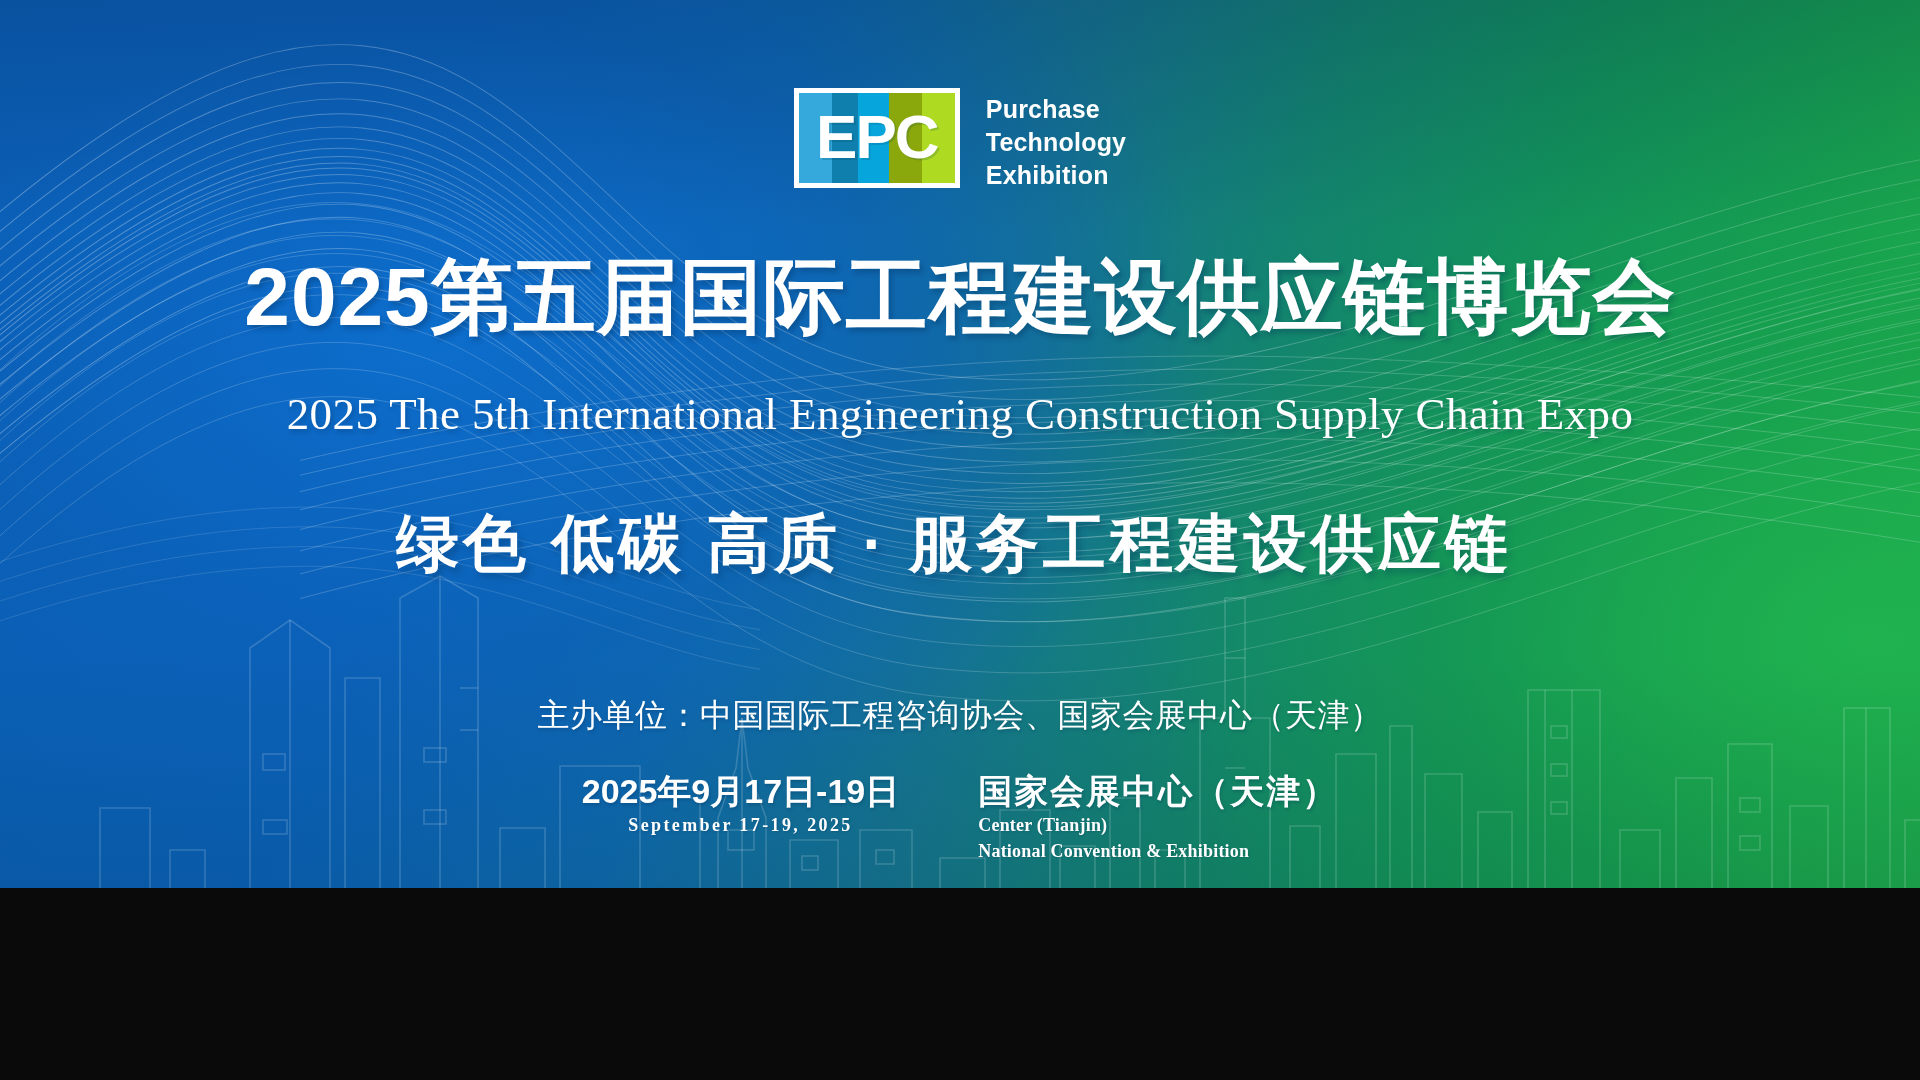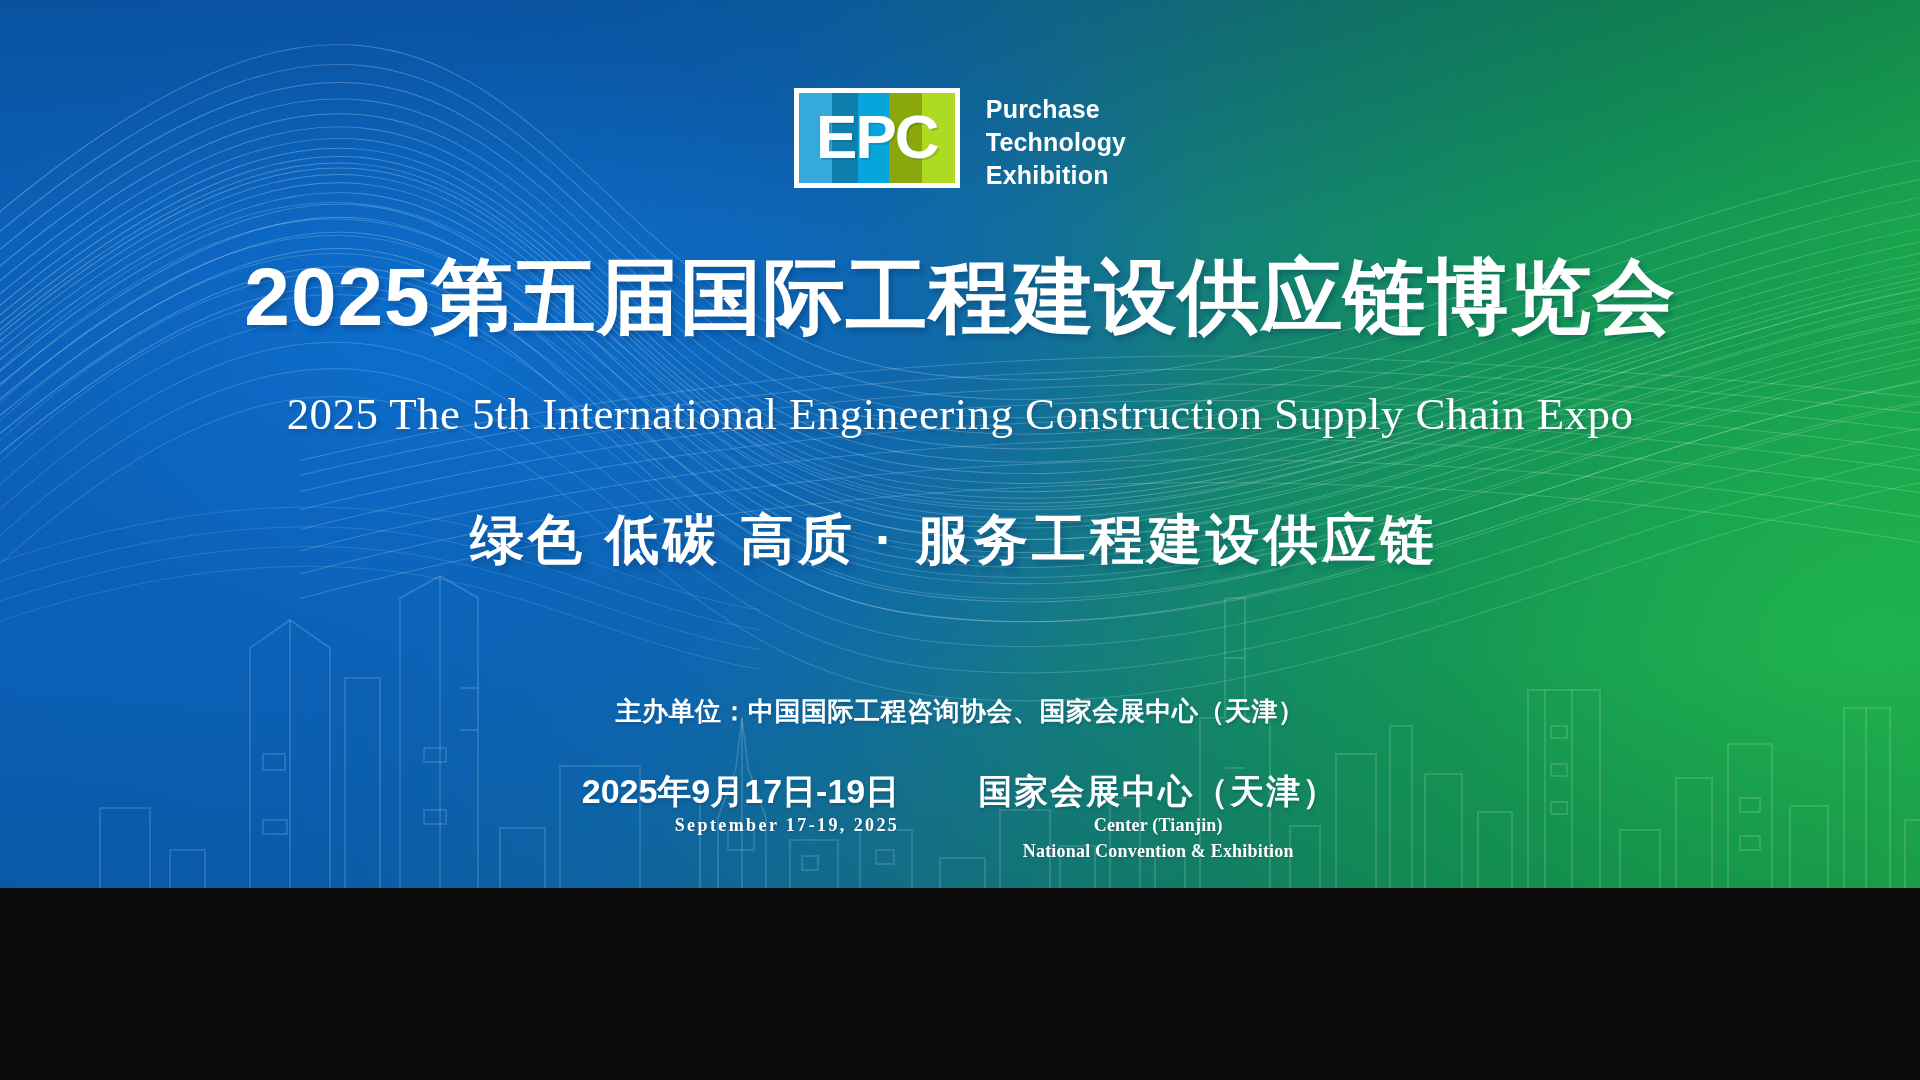--- a/index.html
+++ b/index.html
@@ -169,38 +169,38 @@
     text-shadow: 2px 3px 4px rgba(0,40,80,0.25);
     margin-top: 36px;
   }
   
   .slogan {
     position: absolute;
     left: 0; right: 12px;
     top: 512px;
     text-align: center;
     color: #ffffff;
-    font-size: 54px;
+    font-size: 63px;
     font-weight: 700;
     letter-spacing: 4px;
     line-height: 1;
     white-space: nowrap;
     font-family: "Liberation Sans", "DejaVu Sans", sans-serif;
     text-shadow: 4px 5px 6px rgba(0,45,85,0.30);
   }
 
   
   .organizer {
     position: absolute;
     left: 0; right: 0;
     top: 694px;
     text-align: center;
     color: #ffffff;
-    font-size: 26px;
-    font-weight: 700;
+    font-size: 32px;
+    font-weight: 400;
     letter-spacing: 0.5px;
     white-space: nowrap;
     text-shadow: 1px 2px 3px rgba(0,40,80,0.25);
   }
 
   
   .info-row {
     position: absolute;
     left: 0; right: 0;
     top: 772px;
@@ -223,22 +223,22 @@
     font-family: "Liberation Serif", "DejaVu Serif", serif;
     font-size: 18px;
     font-weight: 700;
     line-height: 1.24;
     letter-spacing: 2.4px;
     padding-top: 4px;
     white-space: nowrap;
     text-shadow: 1px 1px 2px rgba(0,40,80,0.22);
   }
   .info-en.venue-en { letter-spacing: 0.2px; }
-  .info-col.date { text-align: right; }
-  .info-col.venue-col { text-align: center; margin-left: 31px; }
+  .info-col.date { text-align: center; }
+  .info-col.venue-col { text-align: left; margin-left: 31px; }
 </style>
 </head>
 <body>
 
 <div id="banner">
 
   <div class="bg-base"></div>
   <div class="bg-radial-blue"></div>
   <div class="bg-radial-green"></div>
   <div class="bg-dark-top"></div>

